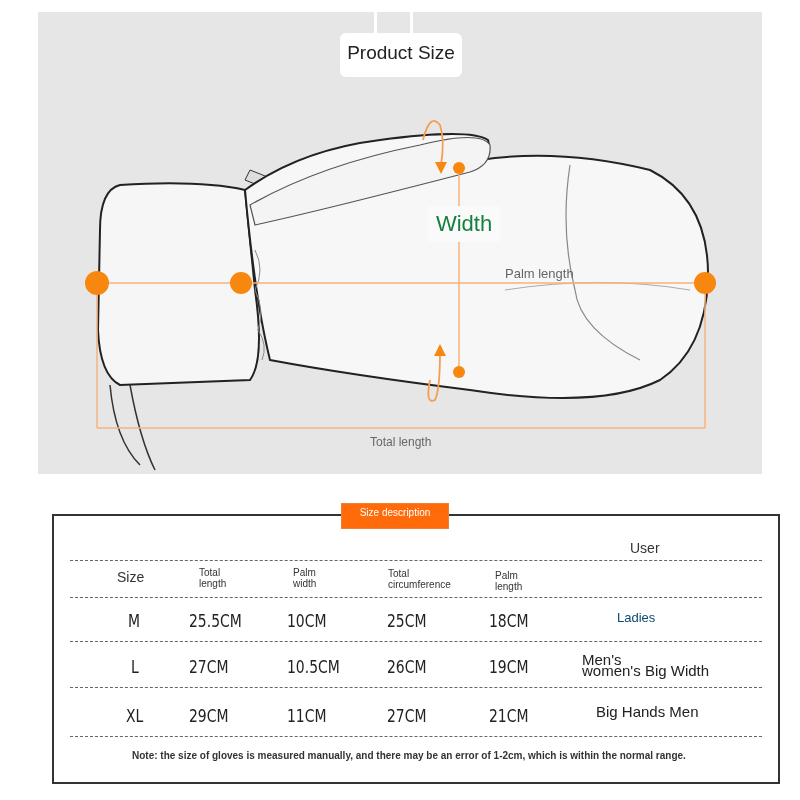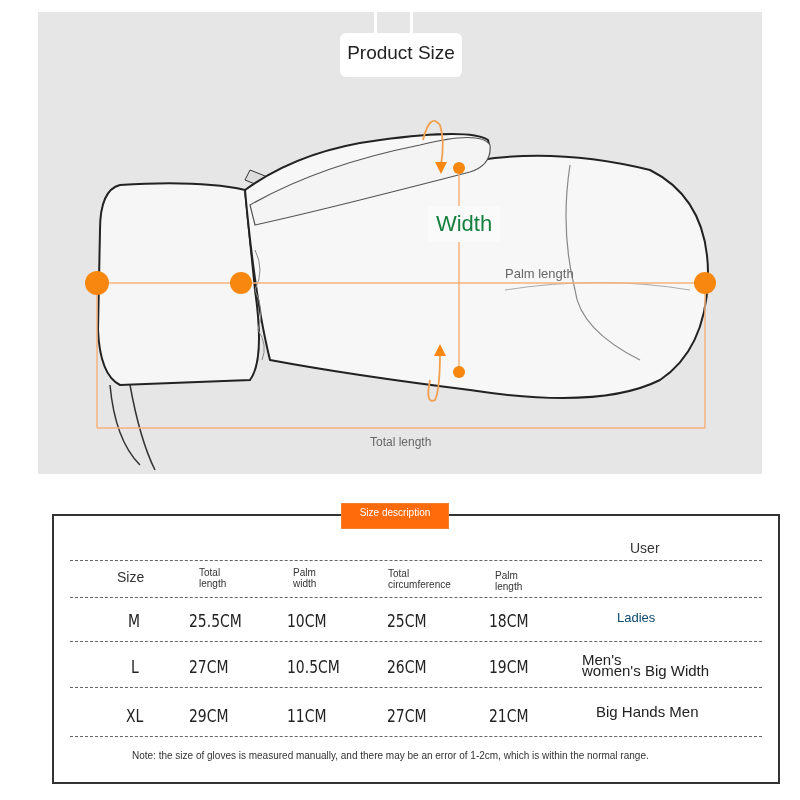--- a/index.html
+++ b/index.html
@@ -16,21 +16,21 @@
 
   .table-box { position:absolute; left:52px; top:514px; width:728px; height:270px; border:2px solid #333; box-sizing:border-box; background:#fff; }
   .tag { position:absolute; left:341px; top:503px; width:108px; height:26px; background:#ff6a0a; color:#fff; font-size:10px; text-align:center; line-height:18px; border:1px solid #f08030; box-sizing:border-box; }
   .dash { position:absolute; left:70px; width:692px; border-top:1px dashed #666; height:0; }
   .cell { position:absolute; color:#222; }
   .h-big { font-size:14px; color:#333; }
   .h-small { font-size:10px; color:#333; line-height:11px; }
   .v { font-size:17px; font-family:"DejaVu Sans", sans-serif; transform:scaleX(0.82); transform-origin:left center; color:#222; }
   .user { font-size:15px; color:#222; }
   .user-sm { font-size:13px; color:#0c4a6e; }
-  .note { position:absolute; left:132px; top:751px; width:580px; font-size:10px; color:#333; line-height:10px; }
+  .note { position:absolute; left:132px; top:751px; width:580px; font-size:10px; color:#333; line-height:10px;font-weight:bold; }
 </style>
 </head>
 <body>
 
 <div class="panel"></div>
 <div class="hanger" style="left:374px"></div>
 <div class="hanger" style="left:410px"></div>
 <div class="title-tag">Product Size</div>
 
 <svg class="diagram" viewBox="0 0 800 480">

